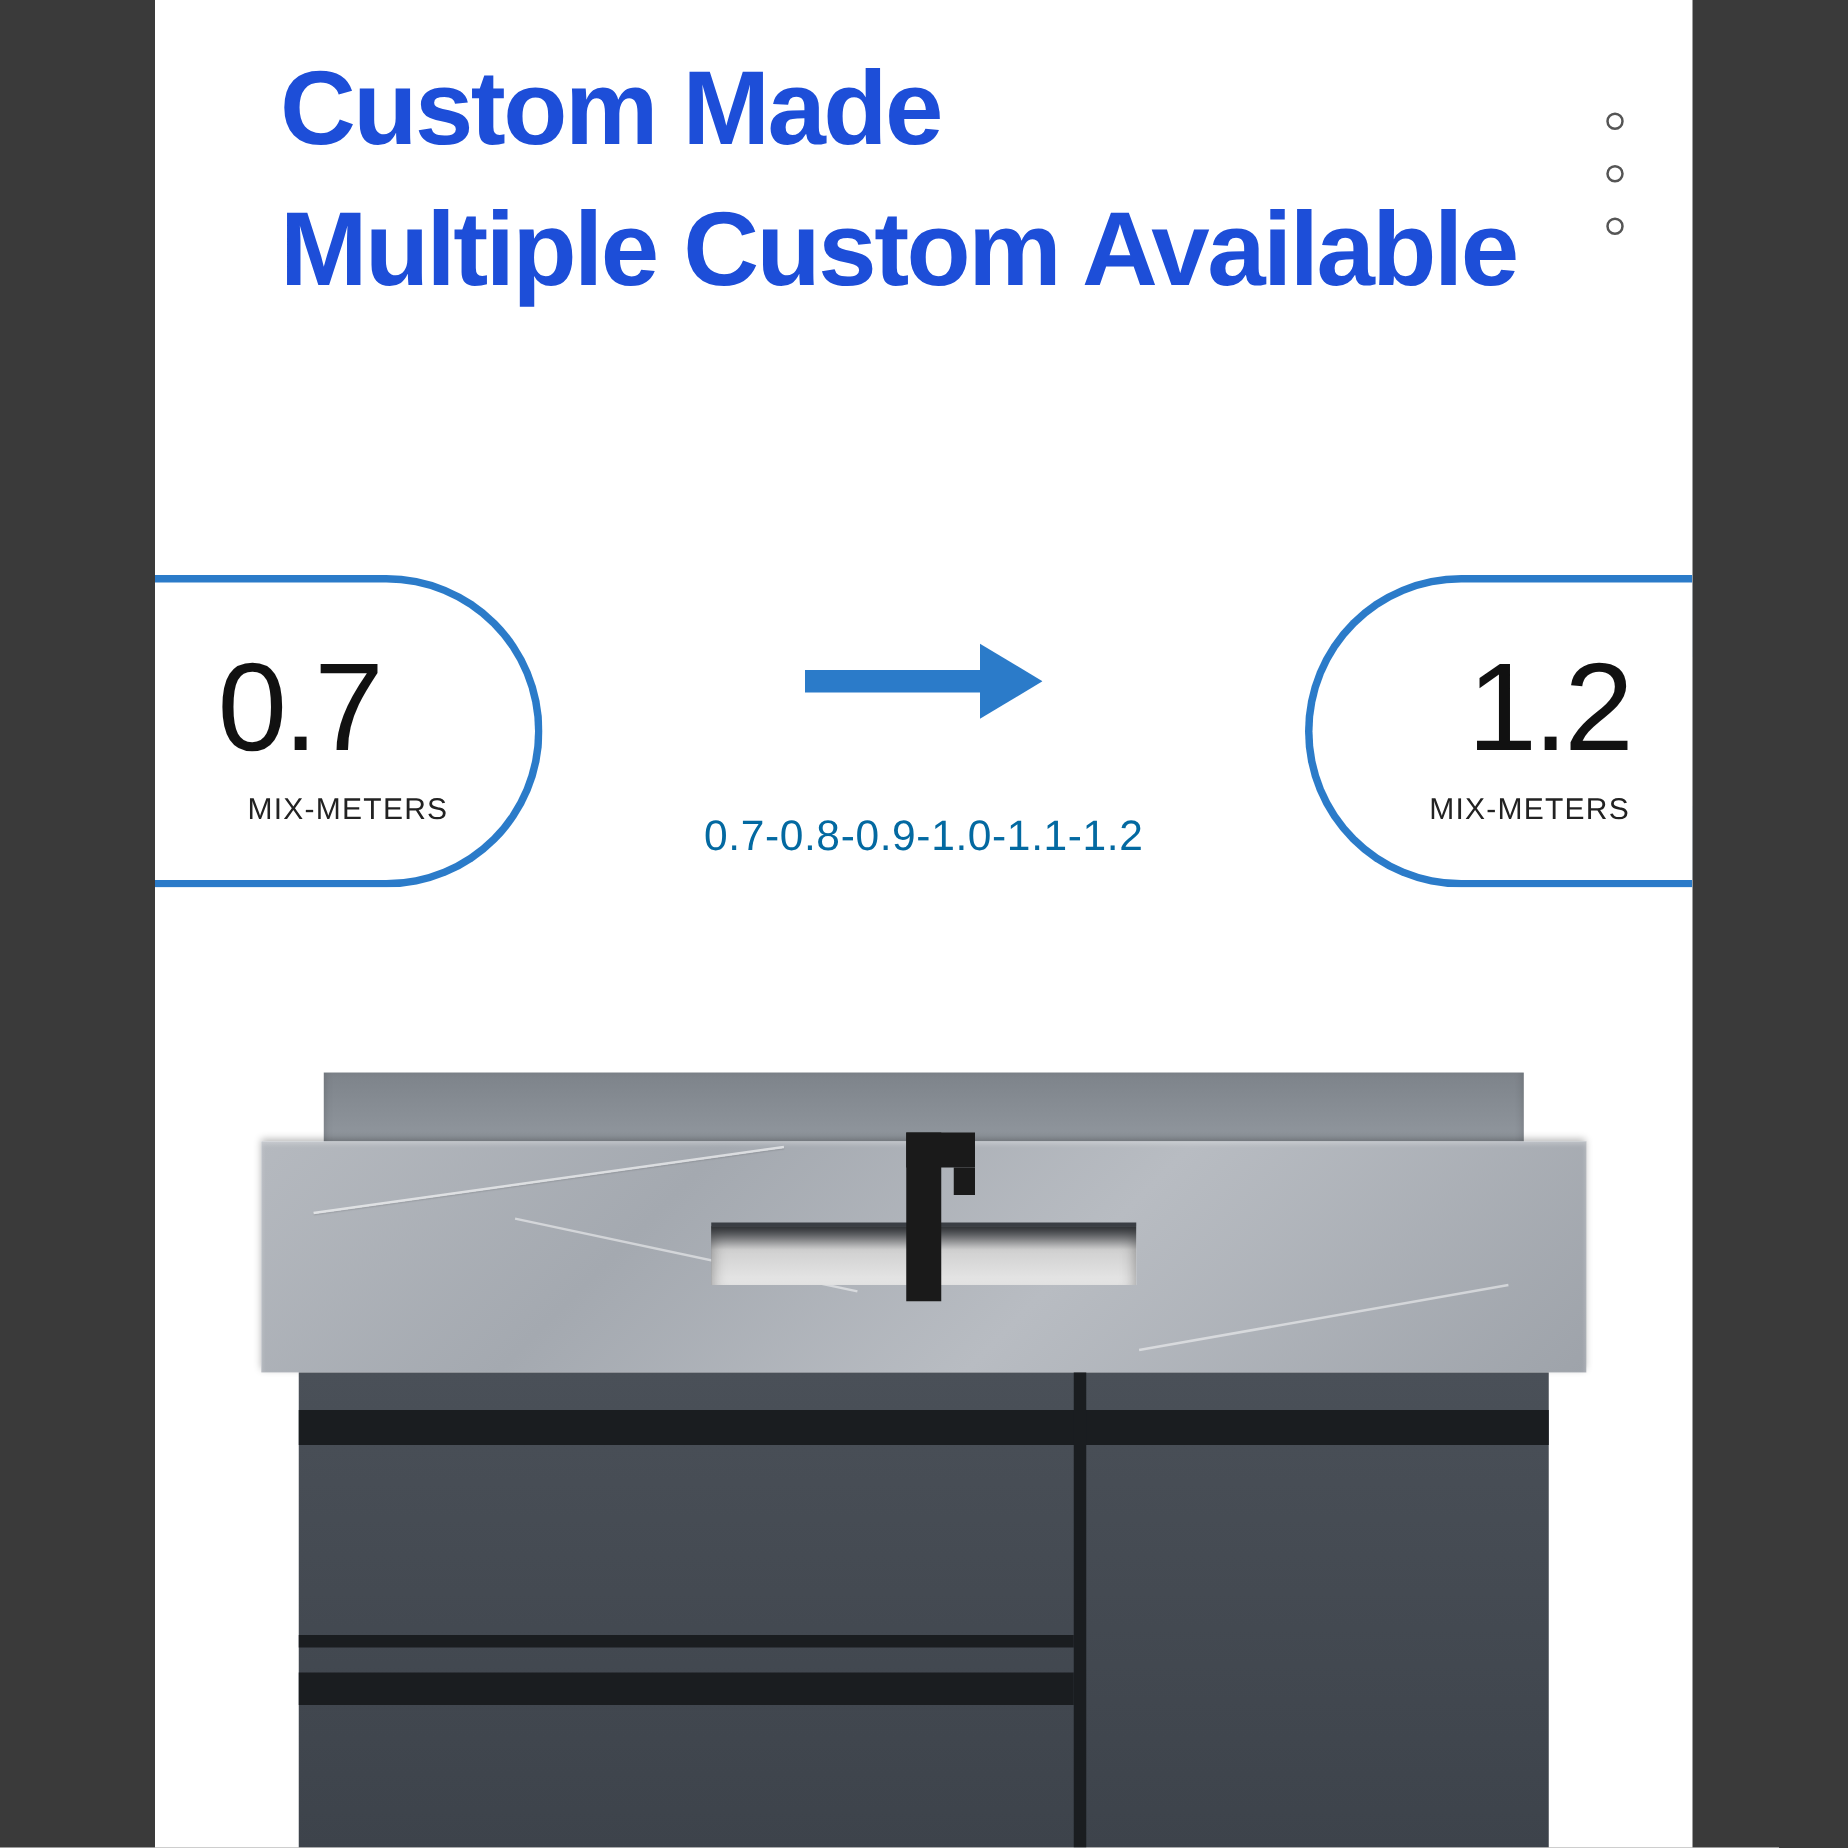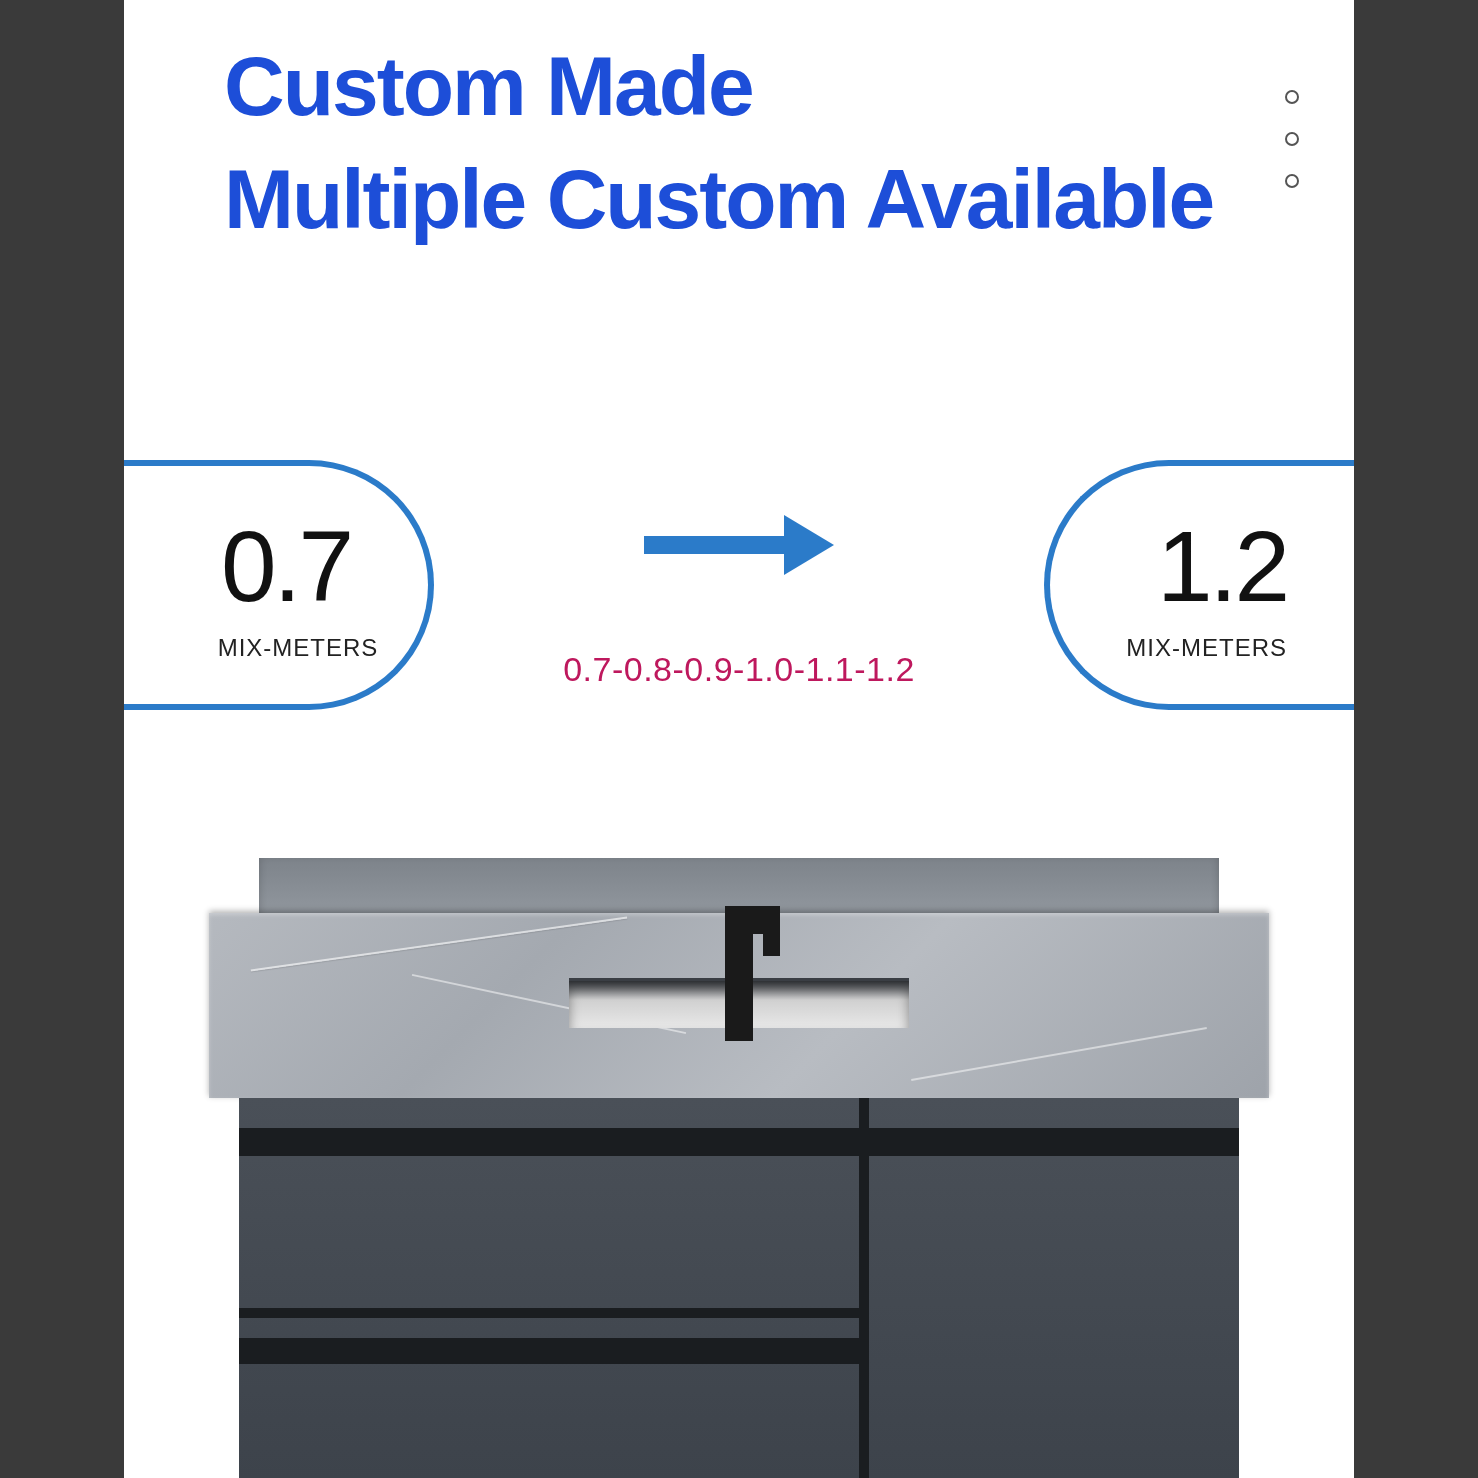--- a/index.html
+++ b/index.html
@@ -62,31 +62,31 @@
   flex-direction: column;
   justify-content: center;
   padding: 0 30px;
 }
 .pill-left {
   left: 0;
   border: 6px solid #2b7bc9;
   border-left: none;
   border-top-right-radius: 130px;
   border-bottom-right-radius: 130px;
-  align-items: center;
+  align-items: flex-start;
   padding-left: 50px;
 }
 .pill-right {
   right: 0;
   border: 6px solid #2b7bc9;
   border-right: none;
   border-top-left-radius: 130px;
   border-bottom-left-radius: 130px;
   align-items: flex-end;
-  padding-right: 67px;
+  padding-right: 50px;
 }
 .pill-value {
   font-size: 100px;
   font-weight: 500;
   color: #111;
   letter-spacing: -3px;
 }
 .pill-label {
   font-size: 24px;
   color: #222;
@@ -100,21 +100,21 @@
   left: 50%;
   transform: translateX(-50%);
   color: #2b7bc9;
 }
 .range-text {
   position: absolute;
   top: 190px;
   left: 50%;
   transform: translateX(-50%);
   font-size: 34px;
-  color: #be185d;
+  color: #0369a1;
   letter-spacing: 0.5px;
   white-space: nowrap;
 }
 .product {
   position: absolute;
   bottom: 0;
   left: 50%;
   transform: translateX(-50%);
   width: 1060px;
   height: 620px;

